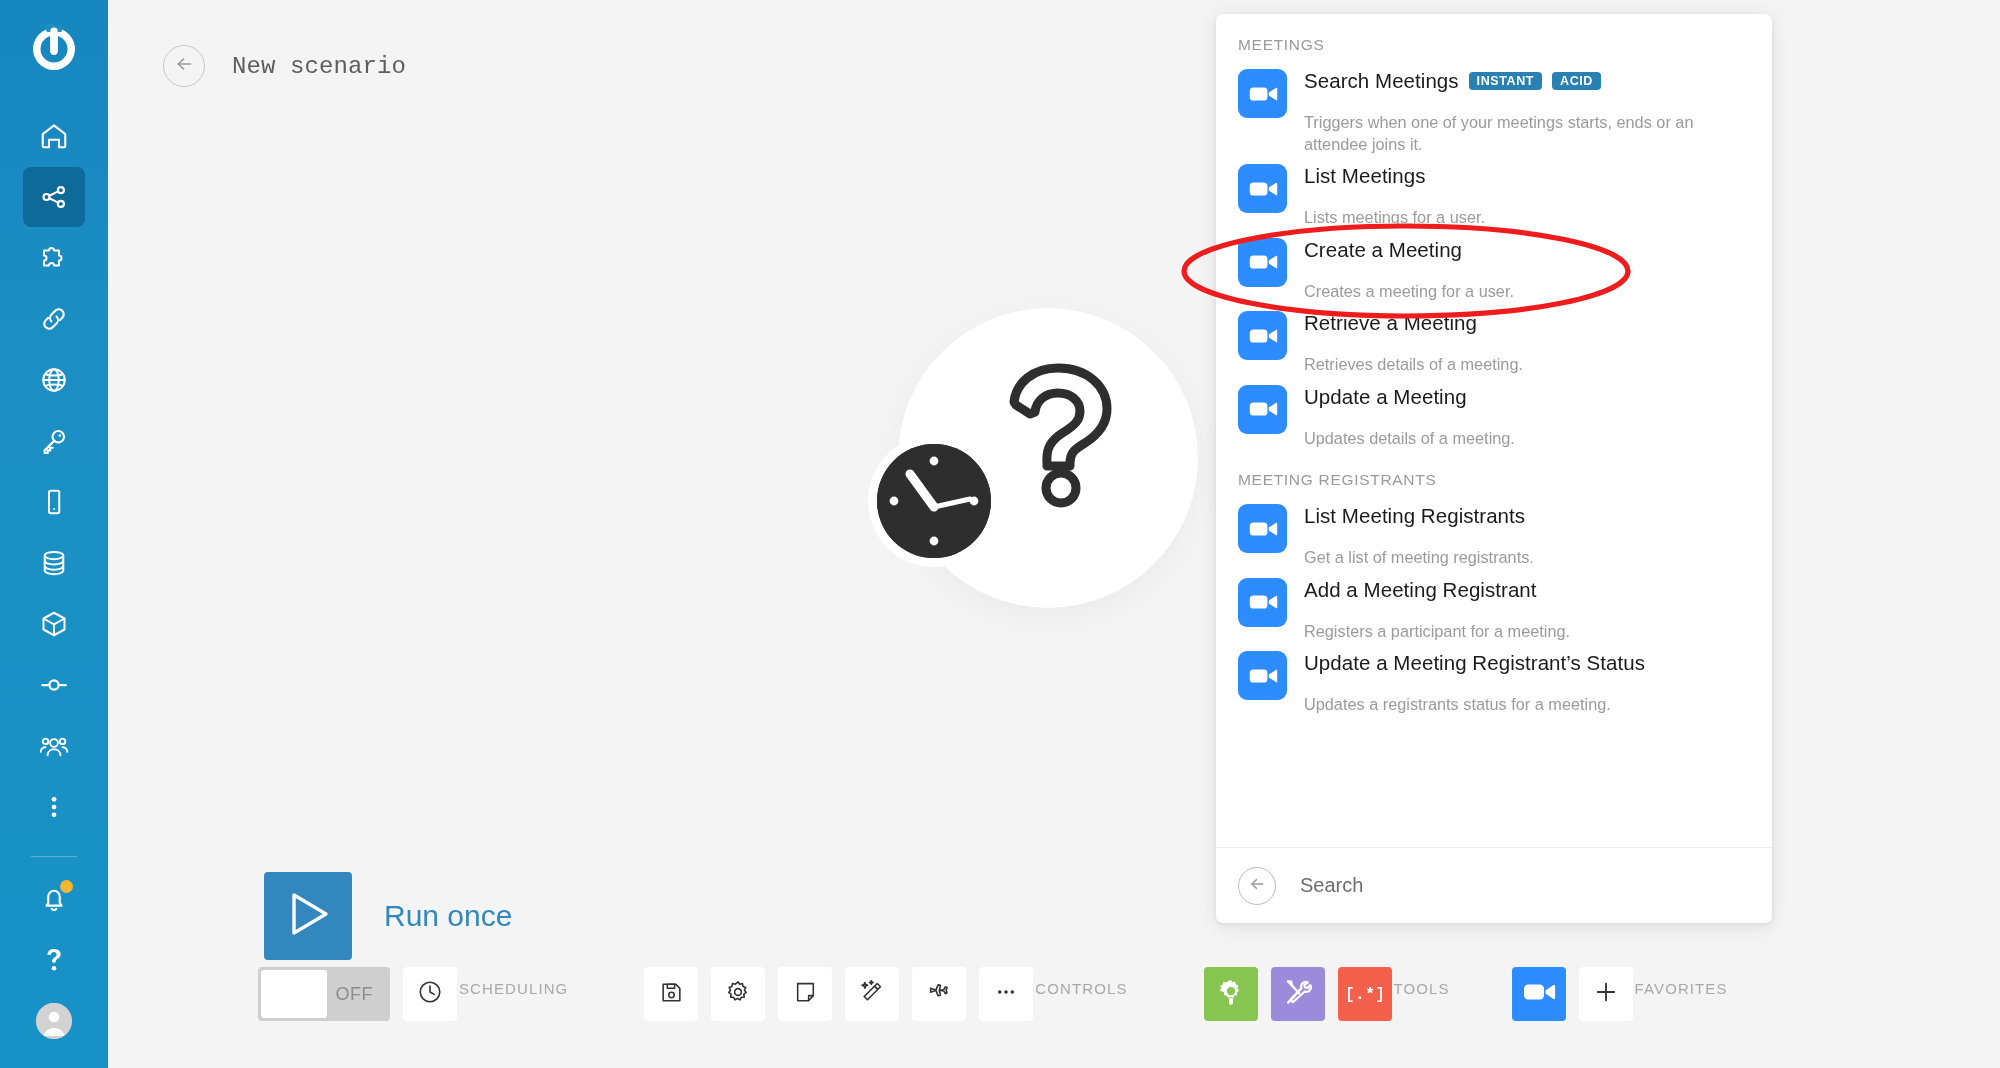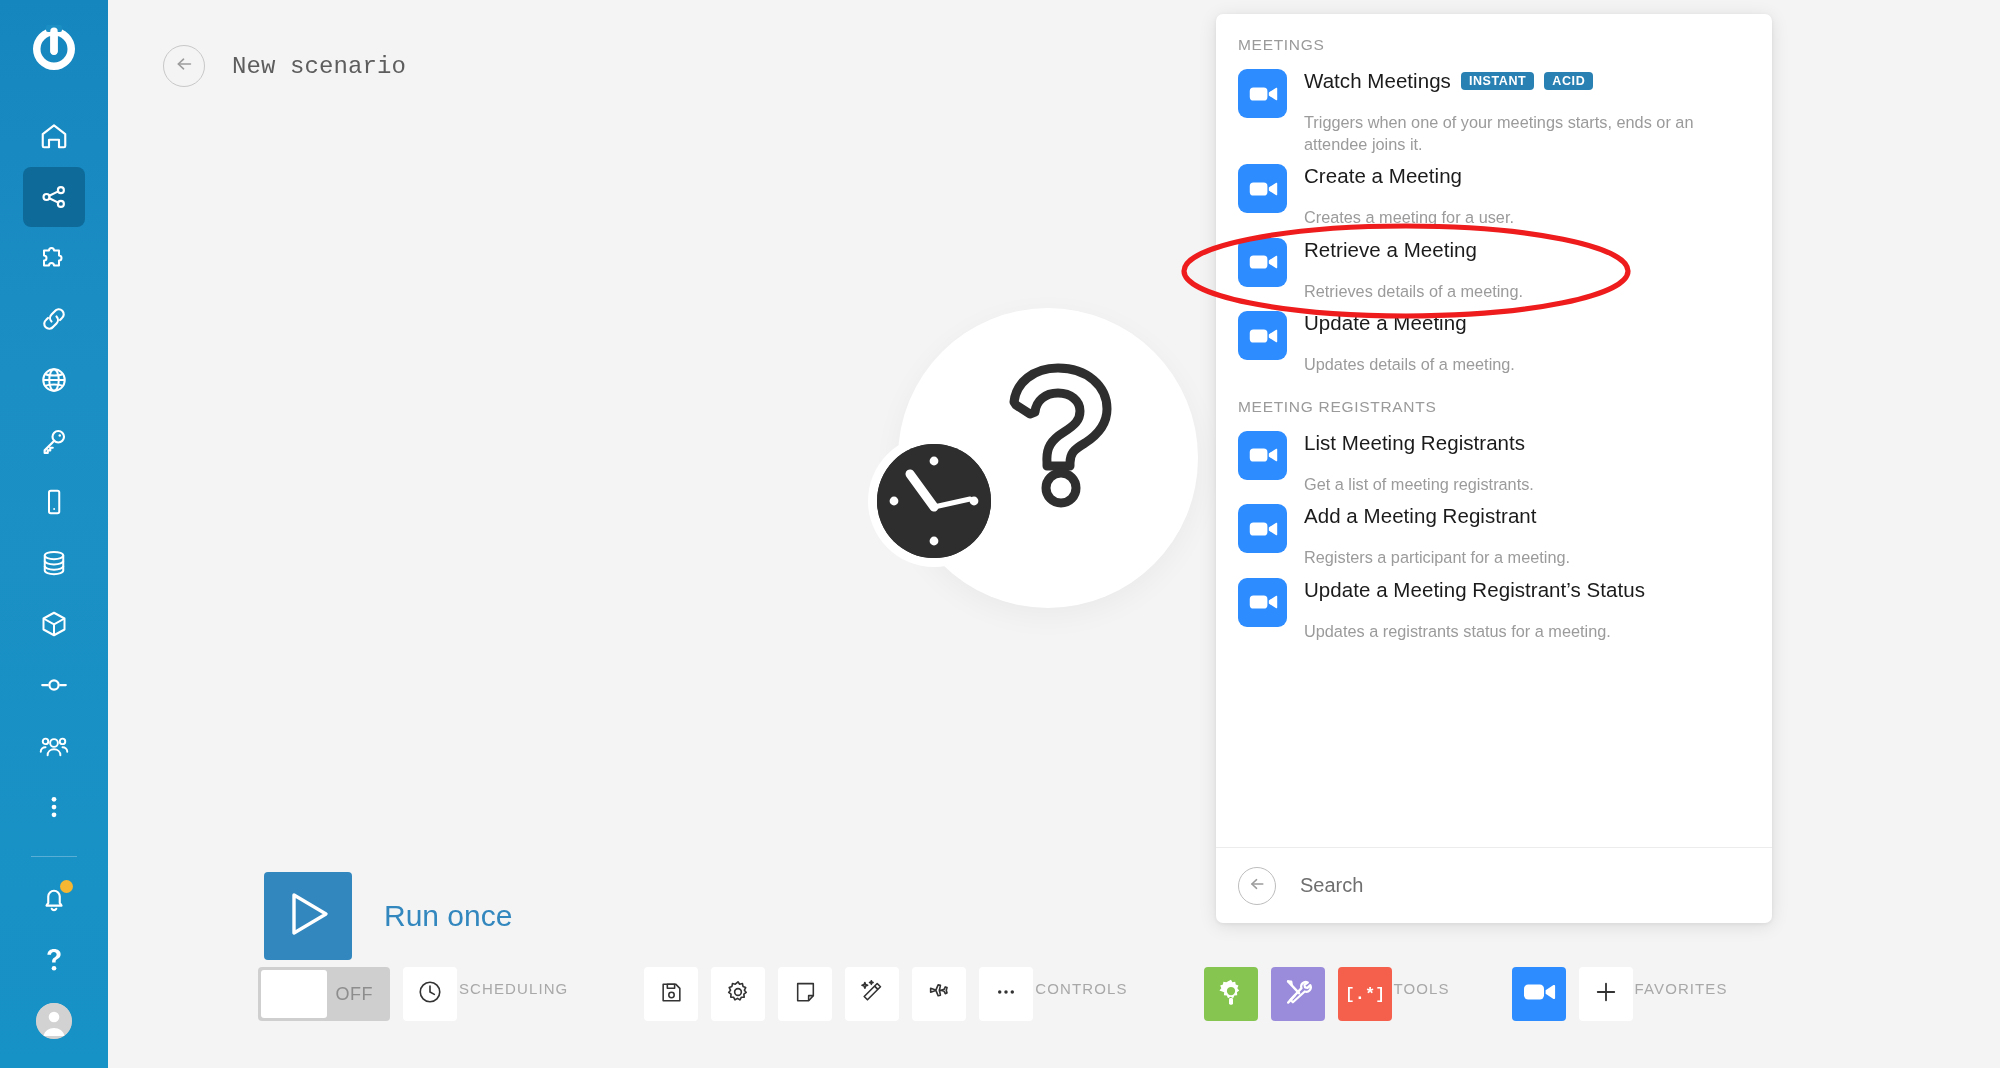--- a/index.html
+++ b/index.html
@@ -596,116 +596,130 @@
 
       <div class="mi">
         <div class="mi-icon">
           <svg width="30" height="22" viewBox="0 0 34 24">
             <rect x="2" y="4.5" width="20" height="15" rx="4.2" fill="#ffffff"></rect>
             <path d="M23.6 10.2 L31.5 5.1 a1 1 0 0 1 1.6 .85 v12.1 a1 1 0 0 1-1.6 .85 L23.6 13.8 z" fill="#ffffff"></path>
           </svg>
         </div>
         <div class="mi-text">
           <div class="mi-title-row">
-            <span class="mi-title">Watch Meetings</span>
+            <span class="mi-title">Search Meetings</span>
             <span class="badge">INSTANT</span>
             <span class="badge">ACID</span>
           </div>
           <div class="mi-desc">Triggers when one of your meetings starts, ends or an attendee joins it.</div>
         </div>
       </div>
-
 
       <div class="mi">
         <div class="mi-icon">
           <svg width="30" height="22" viewBox="0 0 34 24">
             <rect x="2" y="4.5" width="20" height="15" rx="4.2" fill="#ffffff"></rect>
             <path d="M23.6 10.2 L31.5 5.1 a1 1 0 0 1 1.6 .85 v12.1 a1 1 0 0 1-1.6 .85 L23.6 13.8 z" fill="#ffffff"></path>
           </svg>
         </div>
         <div class="mi-text">
           <div class="mi-title-row">
-            <span class="mi-title">Create a Meeting</span>
-          </div>
-          <div class="mi-desc">Creates a meeting for a user.</div>
-        </div>
-      </div>
-
+            <span class="mi-title">List Meetings</span>
+          </div>
+          <div class="mi-desc">Lists meetings for a user.</div>
+        </div>
+      </div>
 
       <div class="mi">
         <div class="mi-icon">
           <svg width="30" height="22" viewBox="0 0 34 24">
             <rect x="2" y="4.5" width="20" height="15" rx="4.2" fill="#ffffff"></rect>
             <path d="M23.6 10.2 L31.5 5.1 a1 1 0 0 1 1.6 .85 v12.1 a1 1 0 0 1-1.6 .85 L23.6 13.8 z" fill="#ffffff"></path>
           </svg>
         </div>
         <div class="mi-text">
           <div class="mi-title-row">
-            <span class="mi-title">Retrieve a Meeting</span>
-          </div>
-          <div class="mi-desc">Retrieves details of a meeting.</div>
-        </div>
-      </div>
+            <span class="mi-title">Create a Meeting</span>
+          </div>
+          <div class="mi-desc">Creates a meeting for a user.</div>
+        </div>
+      </div>
+
 
       <div class="mi">
         <div class="mi-icon">
           <svg width="30" height="22" viewBox="0 0 34 24">
             <rect x="2" y="4.5" width="20" height="15" rx="4.2" fill="#ffffff"></rect>
             <path d="M23.6 10.2 L31.5 5.1 a1 1 0 0 1 1.6 .85 v12.1 a1 1 0 0 1-1.6 .85 L23.6 13.8 z" fill="#ffffff"></path>
           </svg>
         </div>
         <div class="mi-text">
           <div class="mi-title-row">
-            <span class="mi-title">Update a Meeting</span>
-          </div>
-          <div class="mi-desc">Updates details of a meeting.</div>
-        </div>
-      </div>
-
-      <div class="group-label second">MEETING REGISTRANTS</div>
+            <span class="mi-title">Retrieve a Meeting</span>
+          </div>
+          <div class="mi-desc">Retrieves details of a meeting.</div>
+        </div>
+      </div>
 
       <div class="mi">
         <div class="mi-icon">
           <svg width="30" height="22" viewBox="0 0 34 24">
             <rect x="2" y="4.5" width="20" height="15" rx="4.2" fill="#ffffff"></rect>
             <path d="M23.6 10.2 L31.5 5.1 a1 1 0 0 1 1.6 .85 v12.1 a1 1 0 0 1-1.6 .85 L23.6 13.8 z" fill="#ffffff"></path>
           </svg>
         </div>
         <div class="mi-text">
           <div class="mi-title-row">
-            <span class="mi-title">List Meeting Registrants</span>
-          </div>
-          <div class="mi-desc">Get a list of meeting registrants.</div>
-        </div>
-      </div>
+            <span class="mi-title">Update a Meeting</span>
+          </div>
+          <div class="mi-desc">Updates details of a meeting.</div>
+        </div>
+      </div>
+
+      <div class="group-label second">MEETING REGISTRANTS</div>
 
       <div class="mi">
         <div class="mi-icon">
           <svg width="30" height="22" viewBox="0 0 34 24">
             <rect x="2" y="4.5" width="20" height="15" rx="4.2" fill="#ffffff"></rect>
             <path d="M23.6 10.2 L31.5 5.1 a1 1 0 0 1 1.6 .85 v12.1 a1 1 0 0 1-1.6 .85 L23.6 13.8 z" fill="#ffffff"></path>
           </svg>
         </div>
         <div class="mi-text">
           <div class="mi-title-row">
-            <span class="mi-title">Add a Meeting Registrant</span>
-          </div>
-          <div class="mi-desc">Registers a participant for a meeting.</div>
+            <span class="mi-title">List Meeting Registrants</span>
+          </div>
+          <div class="mi-desc">Get a list of meeting registrants.</div>
         </div>
       </div>
 
       <div class="mi">
         <div class="mi-icon">
           <svg width="30" height="22" viewBox="0 0 34 24">
             <rect x="2" y="4.5" width="20" height="15" rx="4.2" fill="#ffffff"></rect>
             <path d="M23.6 10.2 L31.5 5.1 a1 1 0 0 1 1.6 .85 v12.1 a1 1 0 0 1-1.6 .85 L23.6 13.8 z" fill="#ffffff"></path>
           </svg>
         </div>
         <div class="mi-text">
           <div class="mi-title-row">
+            <span class="mi-title">Add a Meeting Registrant</span>
+          </div>
+          <div class="mi-desc">Registers a participant for a meeting.</div>
+        </div>
+      </div>
+
+      <div class="mi">
+        <div class="mi-icon">
+          <svg width="30" height="22" viewBox="0 0 34 24">
+            <rect x="2" y="4.5" width="20" height="15" rx="4.2" fill="#ffffff"></rect>
+            <path d="M23.6 10.2 L31.5 5.1 a1 1 0 0 1 1.6 .85 v12.1 a1 1 0 0 1-1.6 .85 L23.6 13.8 z" fill="#ffffff"></path>
+          </svg>
+        </div>
+        <div class="mi-text">
+          <div class="mi-title-row">
             <span class="mi-title">Update a Meeting Registrant’s Status</span>
           </div>
           <div class="mi-desc">Updates a registrants status for a meeting.</div>
         </div>
       </div>
 
     </div>
 
     <div class="picker-footer">
       <div class="footer-circle">

